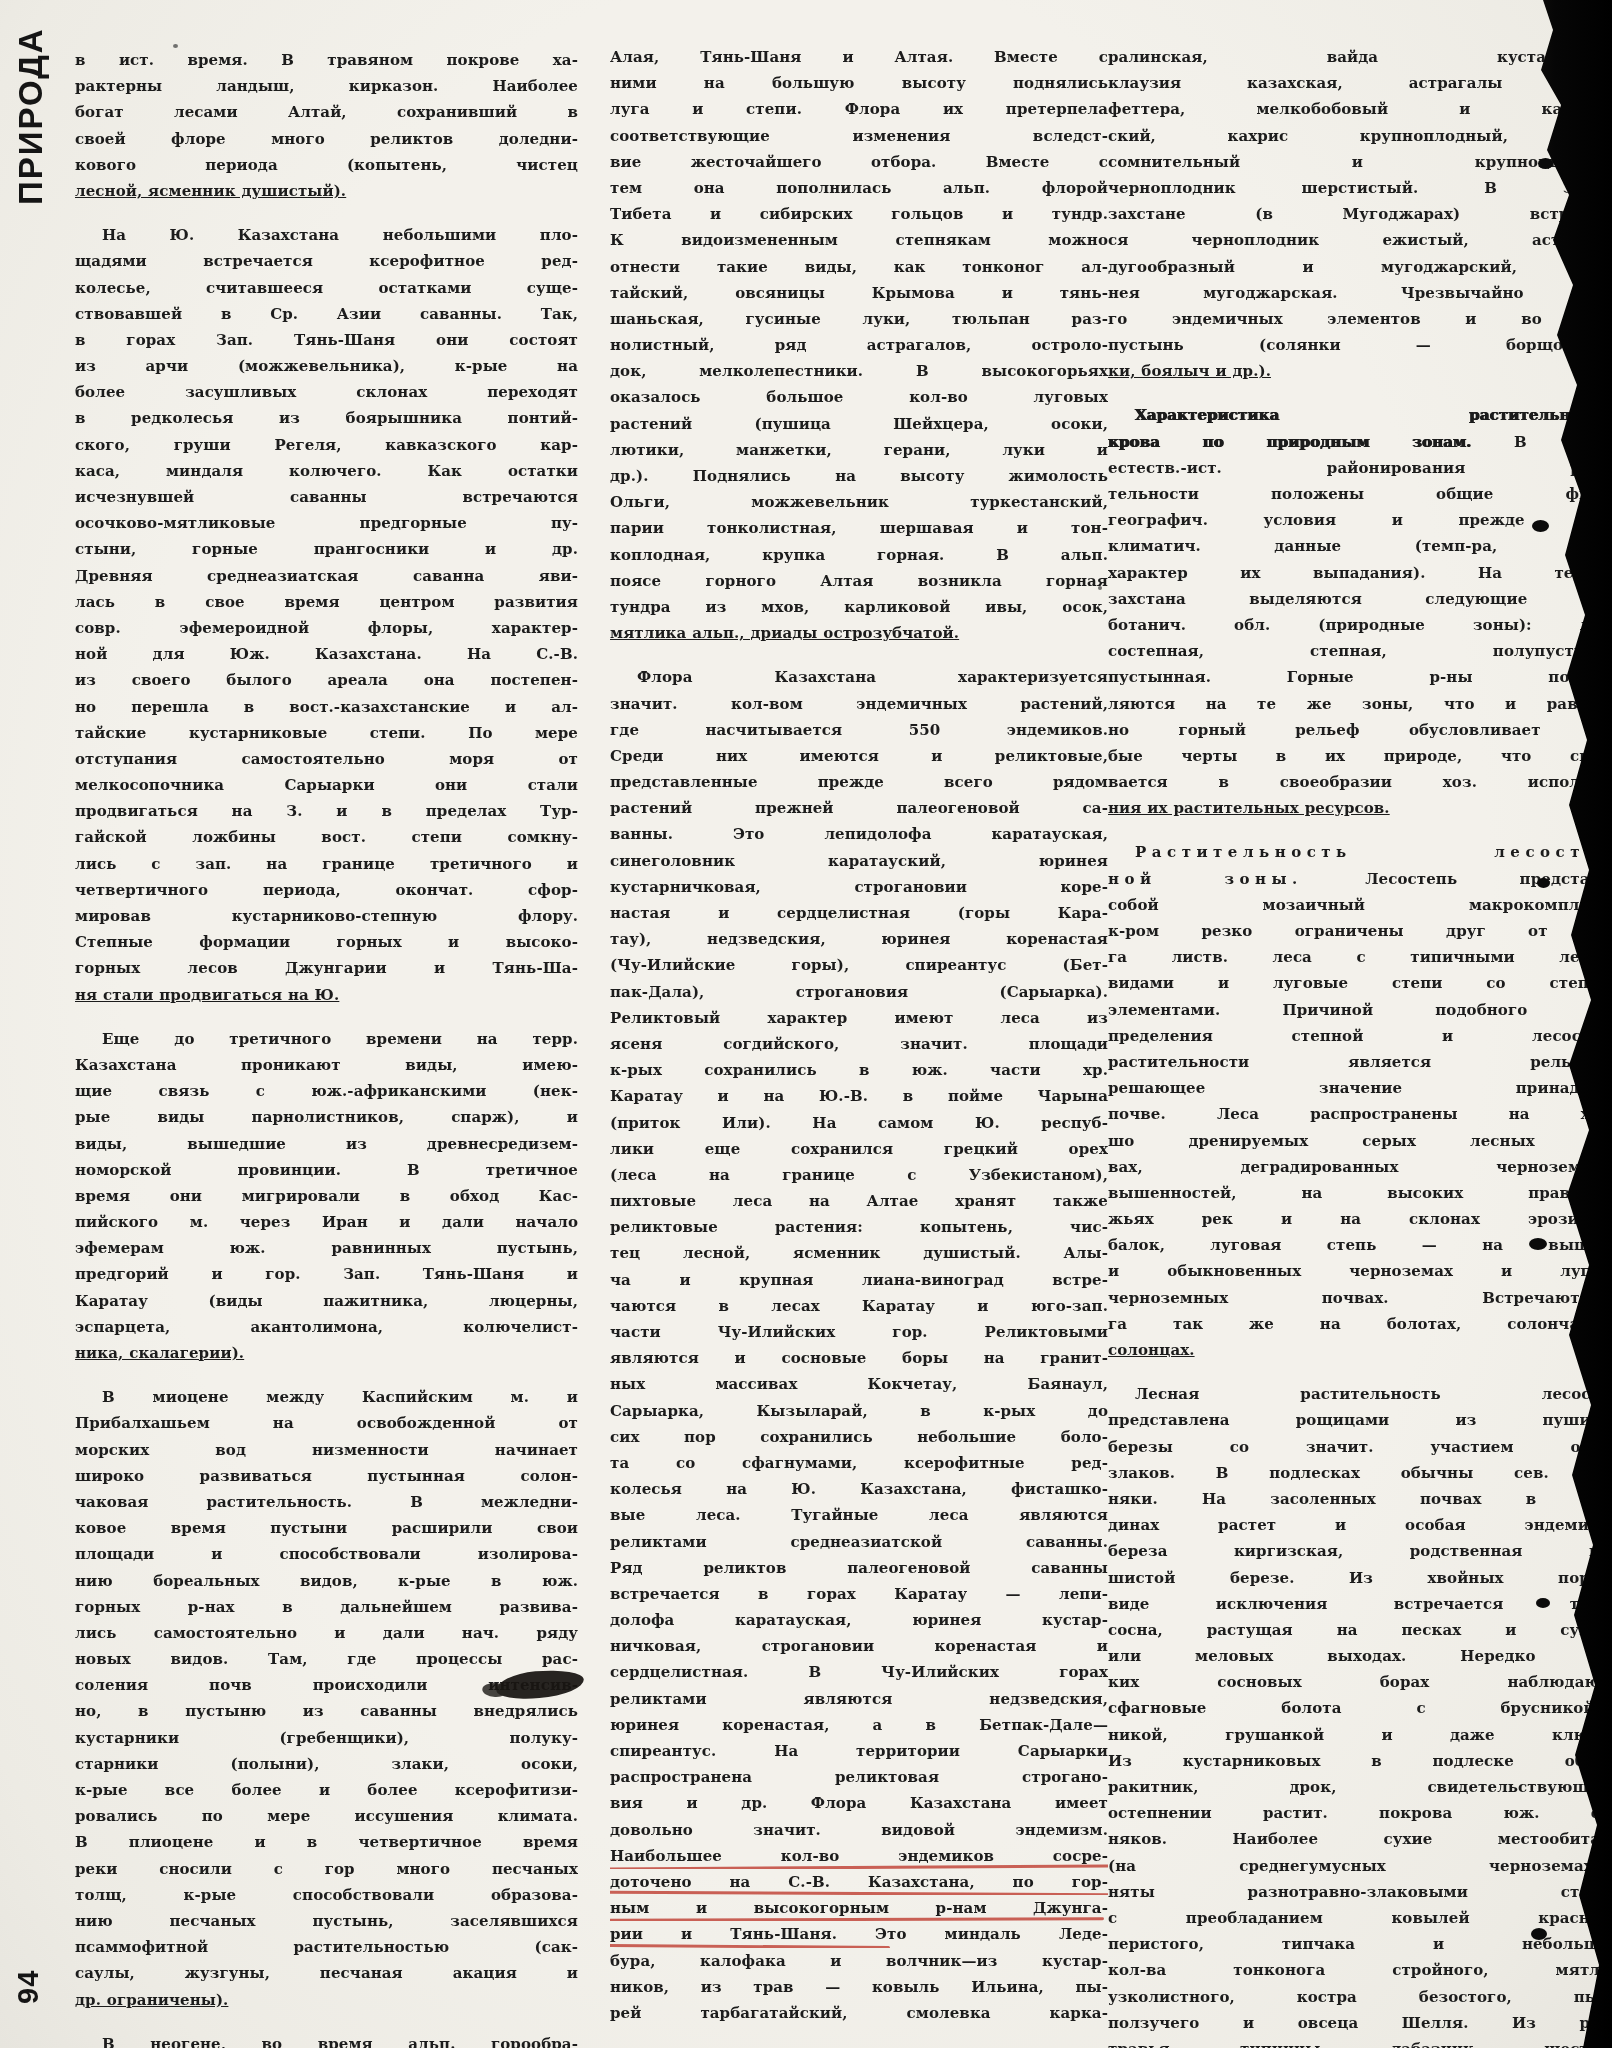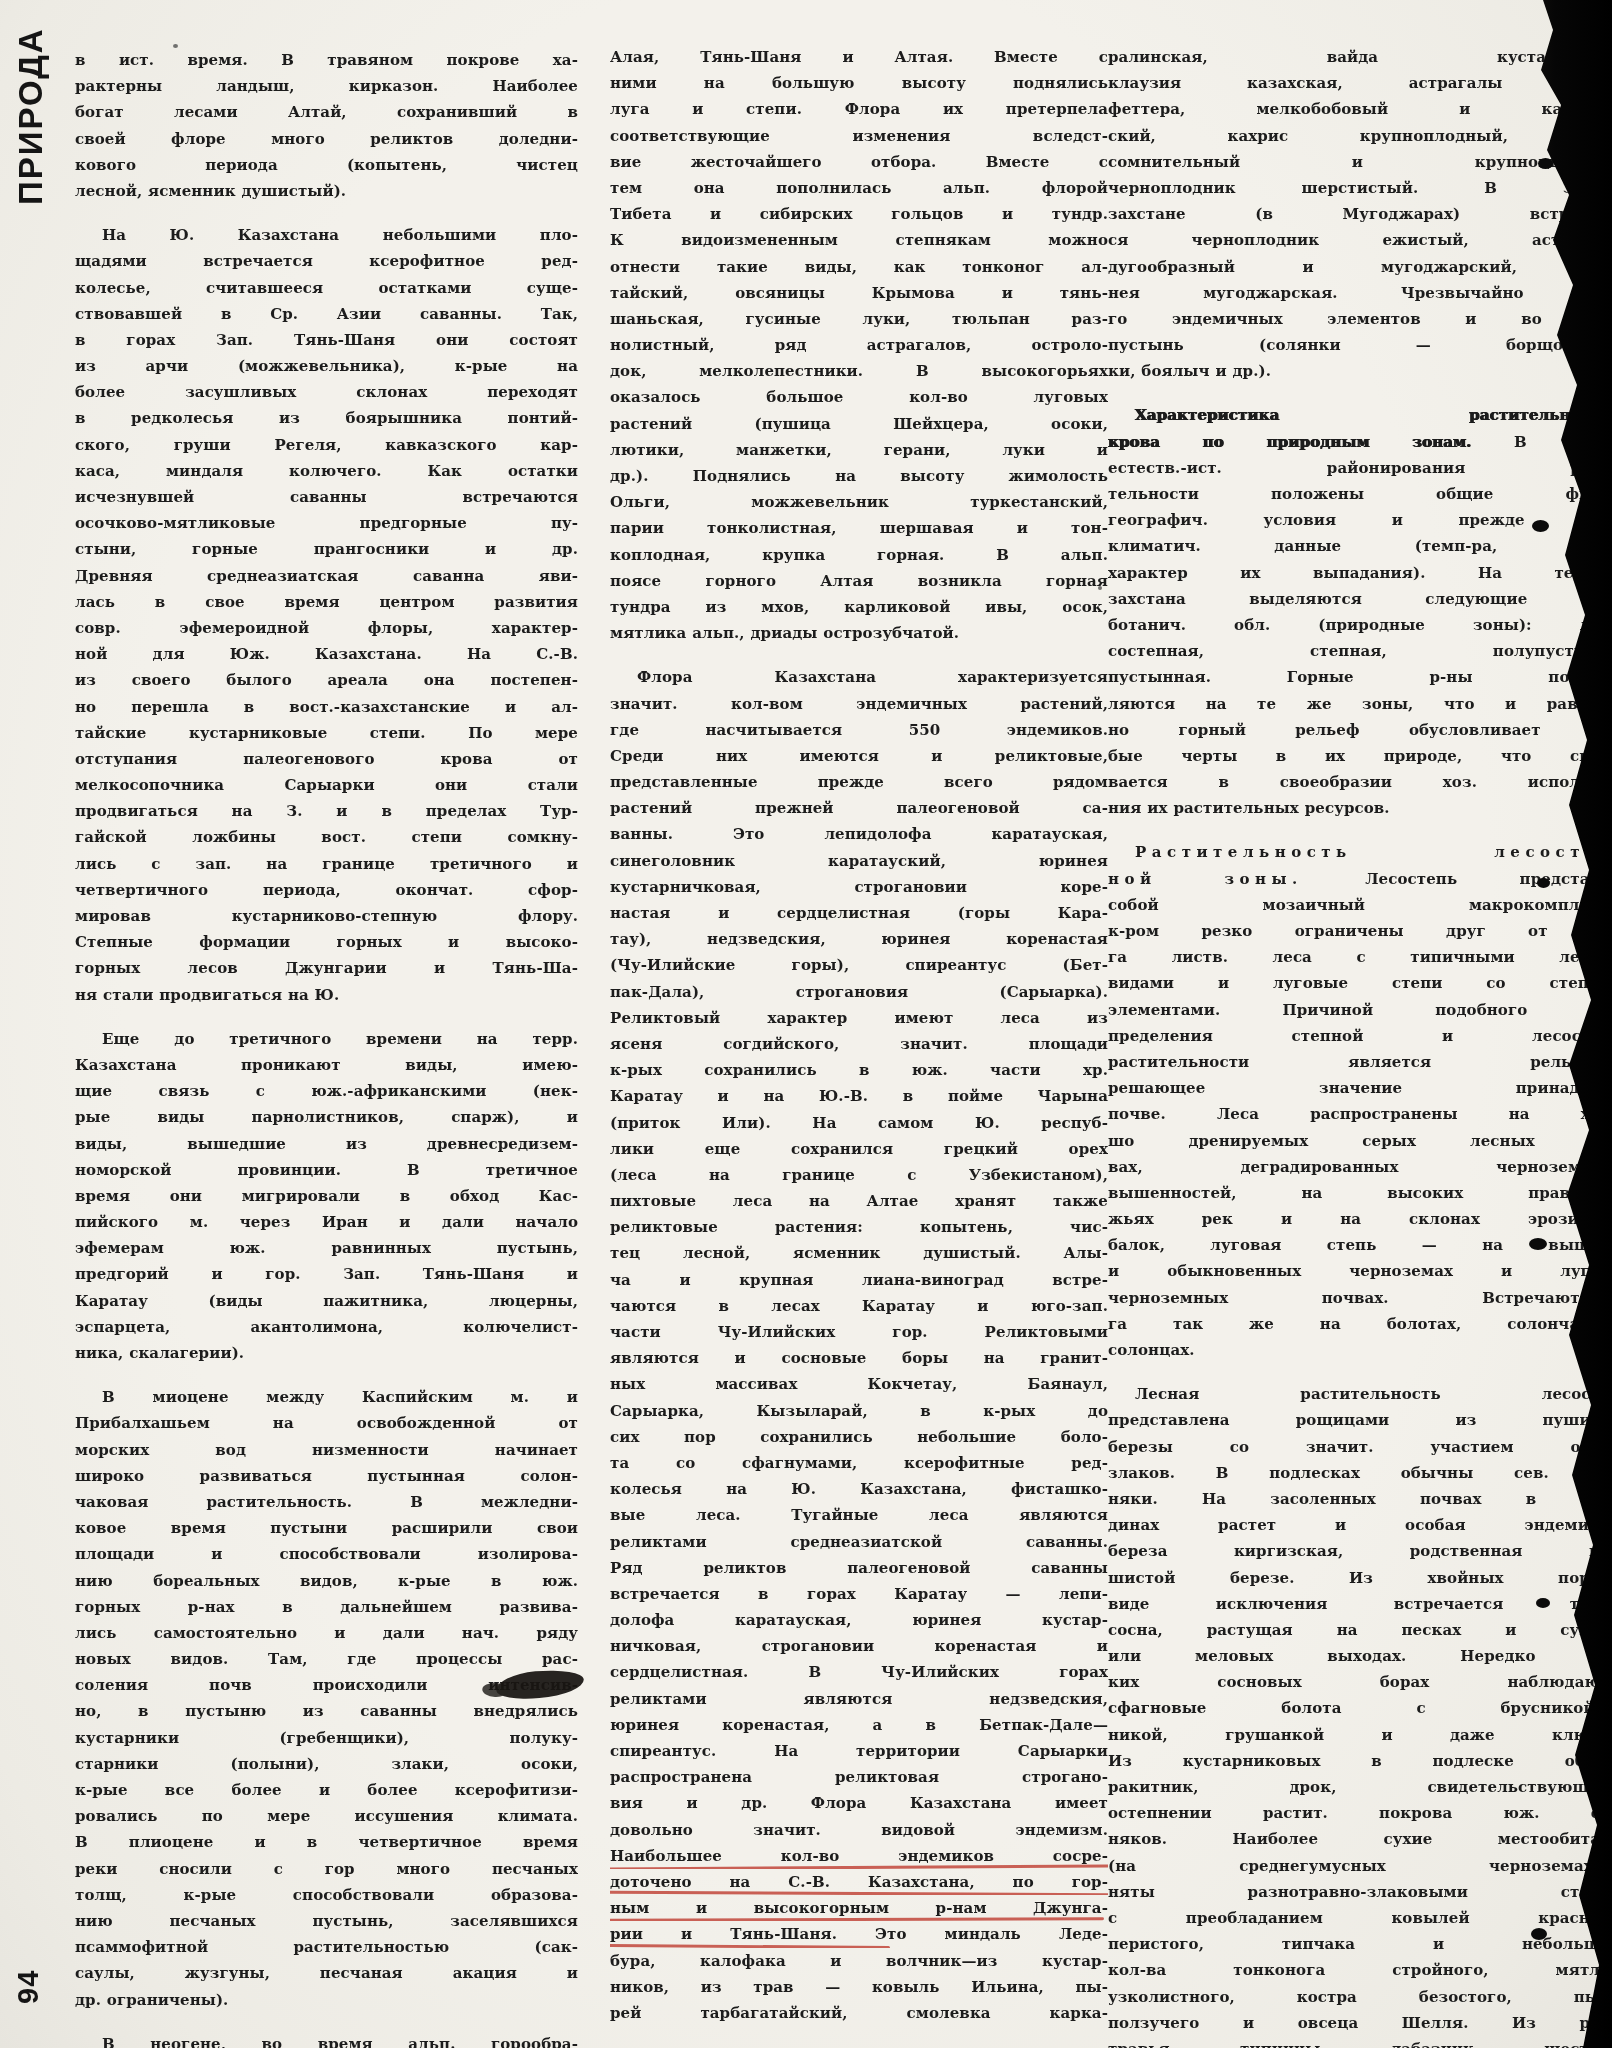--- a/index.html
+++ b/index.html
@@ -24,21 +24,21 @@
   .line{
     position:relative;
     height:26.2px;
     line-height:26.3px;
     overflow:hidden;
     text-align:justify;
     text-align-last:justify;
     letter-spacing:0.1px;
     word-spacing:0.5px;
   }
-  .line.end{ text-align-last:left; }
+  .line.end{ text-align-last:left;text-decoration:underline; }
   .line.indent{ padding-left:27px;margin-top:18px; }
   .line .b{ text-shadow:0.7px 0 0 currentColor, -0.4px 0 0 currentColor; }
   .line .sp{ letter-spacing:5.5px; }
   .redline{
     position:absolute;
     height:3px;
     bottom:0px;
     background:#c34b40;
     opacity:0.88;
     border-radius:2px;
@@ -113,21 +113,21 @@
       <div class="line">исчезнувшей саванны встречаются</div>
       <div class="line">осочково-мятликовые предгорные пу-</div>
       <div class="line">стыни, горные прангосники и др.</div>
       <div class="line">Древняя среднеазиатская саванна яви-</div>
       <div class="line">лась в свое время центром развития</div>
       <div class="line">совр. эфемероидной флоры, характер-</div>
       <div class="line">ной для Юж. Казахстана. На С.-В.</div>
       <div class="line">из своего былого ареала она постепен-</div>
       <div class="line">но перешла в вост.-казахстанские и ал-</div>
       <div class="line">тайские кустарниковые степи. По мере</div>
-      <div class="line">отступания палеогенового крова от</div>
+      <div class="line">отступания самостоятельно моря от</div>
       <div class="line">мелкосопочника Сарыарки они стали</div>
       <div class="line">продвигаться на З. и в пределах Тур-</div>
       <div class="line">гайской ложбины вост. степи сомкну-</div>
       <div class="line">лись с зап. на границе третичного и</div>
       <div class="line">четвертичного периода, окончат. сфор-</div>
       <div class="line">мировав кустарниково-степную флору.</div>
       <div class="line">Степные формации горных и высоко-</div>
       <div class="line">горных лесов Джунгарии и Тянь-Ша-</div>
       <div class="line end">ня стали продвигаться на Ю.</div>
       <div class="line indent">Еще до третичного времени на терр.</div>

